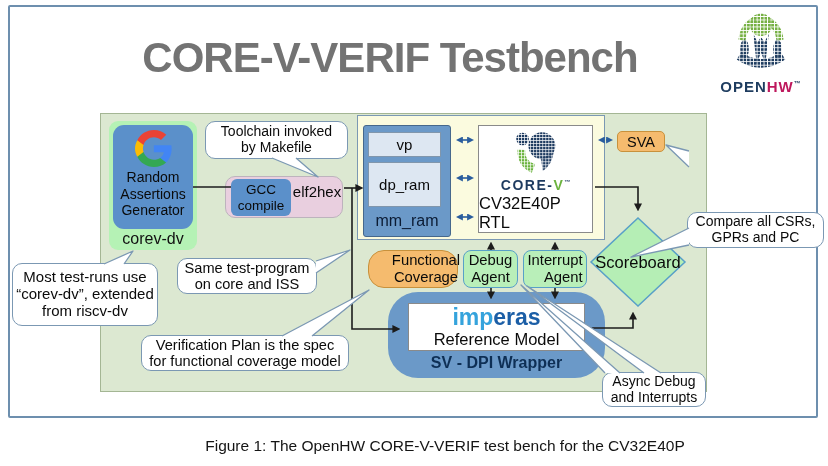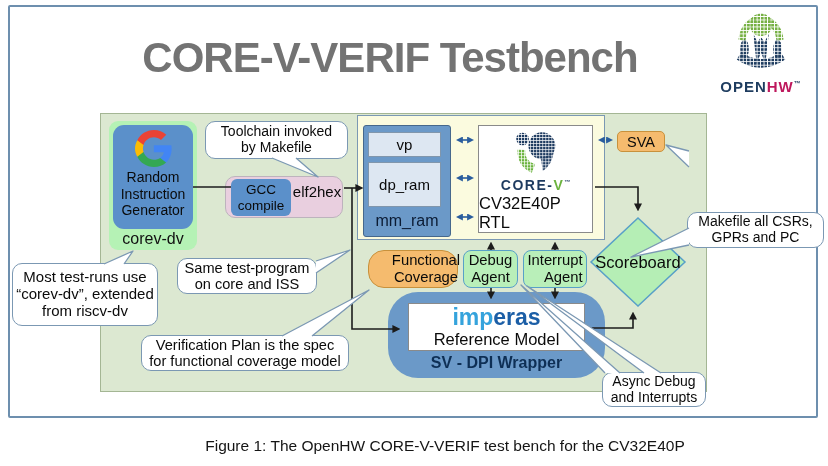--- a/index.html
+++ b/index.html
@@ -99,21 +99,21 @@
   <div class="abs corevdv"></div>
   <div class="abs corevdv-label">corev-dv</div>
   <div class="abs rig">
     <svg width="37" height="37" viewBox="0 0 48 48">
       <path fill="#4285F4" d="M47.53 24.55c0-1.64-.15-3.2-.42-4.7H24.48v9.02h12.96c-.56 2.98-2.26 5.5-4.81 7.19v5.98h7.78c4.55-4.19 7.12-10.37 7.12-17.49z"></path>
       <path fill="#34A853" d="M24.48 48c6.48 0 11.93-2.15 15.91-5.81l-7.78-5.98c-2.16 1.45-4.92 2.3-8.13 2.3-6.26 0-11.56-4.23-13.45-9.91H3.01v6.17C6.97 42.62 15.04 48 24.48 48z"></path>
       <path fill="#FBBC05" d="M11.03 28.6c-.48-1.44-.76-2.99-.76-4.6s.28-3.16.76-4.6v-6.17H3.01C1.1 16.46 0 20.12 0 24s1.1 7.54 3.01 10.77l8.02-6.17z"></path>
       <path fill="#EA4335" d="M24.48 9.49c3.53 0 6.69 1.21 9.18 3.59l6.89-6.88C36.41 2.38 30.96 0 24.48 0 15.04 0 6.97 5.38 3.01 13.23l8.02 6.17c1.89-5.68 7.19-9.91 13.45-9.91z"></path>
     </svg>
     <div class="rig-label ml">Random
-Instruction
+Assertions
 Generator</div>
   </div>
 
   <div class="abs pinkbox"></div>
   <div class="abs gccbox flexc ml">GCC
 compile</div>
   <div class="abs elf2hex-label flexc">elf2hex</div>
 
   <div class="abs mmram"></div>
   <div class="abs ramcell vp flexc">vp</div>
@@ -150,21 +150,21 @@
 
   <div class="abs wrapper"></div>
   <div class="abs imperas">
     <div class="imperas-logo"><span class="imp">imp</span><span class="eras">eras</span></div>
     <div class="imperas-label">Reference Model</div>
   </div>
   <div class="abs wrapper-label">SV - DPI Wrapper</div>
 
   <div class="abs bubble toolchain flexc ml">Toolchain invoked
 by Makefile</div>
-  <div class="abs bubble compare flexc ml">Makefile all CSRs,
+  <div class="abs bubble compare flexc ml">Compare all CSRs,
 GPRs and PC</div>
   <div class="abs bubble most flexc ml">Most test-runs use
 “corev-dv”, extended
 from riscv-dv</div>
   <div class="abs bubble same flexc ml">Same test-program
 on core and ISS</div>
   <div class="abs bubble verif flexc ml">Verification Plan is the spec
 for functional coverage model</div>
   <div class="abs bubble async flexc ml">Async Debug
 and Interrupts</div>

